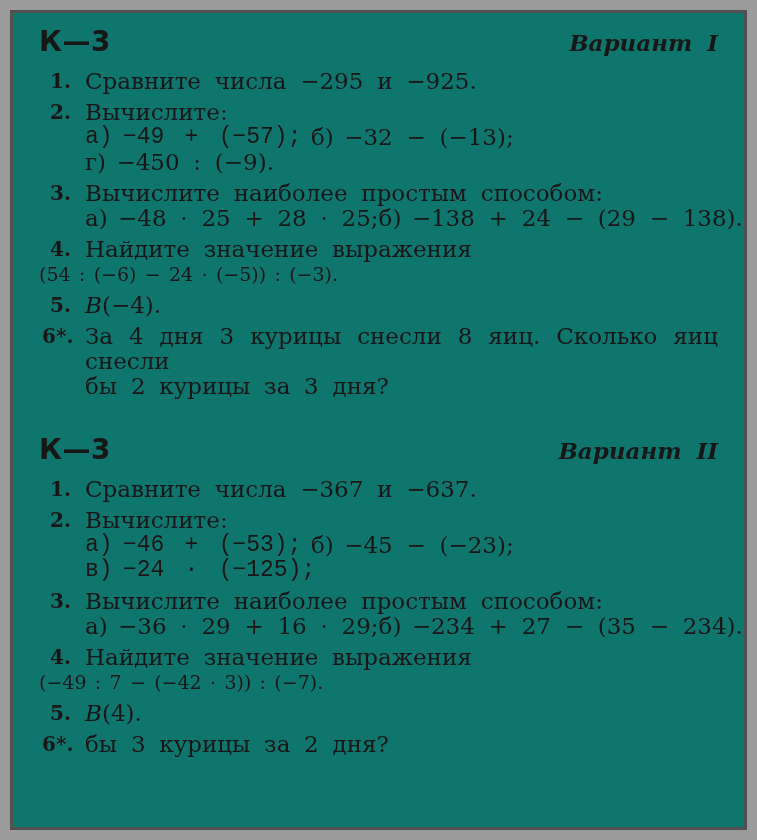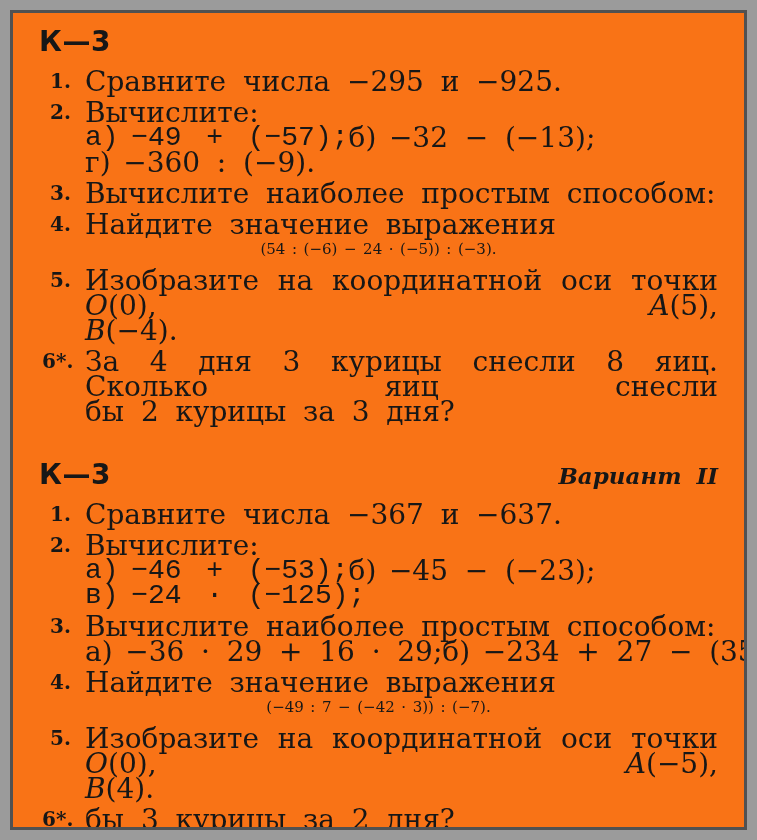--- a/index.html
+++ b/index.html
@@ -7,21 +7,21 @@
   body {
     background: #9b9b9b;
     font-family: "DejaVu Serif", "Liberation Serif", serif;
     color: #171717;
     position: relative;
   }
   .paper {
     position: absolute;
     left: 10px; top: 10px;
     width: 737px; height: 820px;
-    background: #f97316;
+    background: #0f766e;
     border: 3px solid #515151;
     padding: 12px 26px 8px 26px;
     overflow: hidden;
   }
   .sec-header {
     display: flex;
     justify-content: space-between;
     align-items: baseline;
     margin-bottom: 11px;
   }
@@ -43,90 +43,93 @@
     flex: 0 0 46px;
     font-weight: bold;
     font-size: 20px;
     line-height: 25px;
     padding-left: 11px;
     white-space: nowrap;
   }
   .pnum.star { padding-left: 3px; }
   .pbody {
     flex: 1;
-    font-size: 28px;
+    font-size: 23px;
     line-height: 25px;
     word-spacing: 0.28em;
   }
   .prow { display: flex; }
   .cell1-2 { flex: 0 0 226px; font-family: Liberation Mono, monospace; }
   .cell1-3 { flex: 0 0 286px; }
   .cell2 { flex: 1; }
   .expr-label { margin-right: 0.45em; }
   .center-expr {
-    text-align: center;
-    font-size: 15px;
+    font-size: 19px;
     line-height: 25px;
     word-spacing: 0.12em;
     margin-bottom: 6px;
   }
   .jline {
     display: block;
     text-align: justify;
     text-align-last: justify;
   }
   .it { font-style: italic; }
   .nowrap { white-space: nowrap; }
 </style>
 </head>
 <body>
 
 <div class="paper">
 
   <div class="section">
     <div class="sec-header">
       <span class="code">К—3</span>
+      <span class="variant">Вариант I</span>
     </div>
 
     <div class="problem">
       <span class="pnum">1.</span>
       <div class="pbody">Сравните числа −295 и −925.</div>
     </div>
 
     <div class="problem">
       <span class="pnum">2.</span>
       <div class="pbody">
         <div>Вычислите:</div>
         <div class="prow">
           <span class="cell1-2 nowrap"><span class="expr-label">а)</span><span>−49 + (−57);</span></span>
           <span class="cell2 nowrap"><span class="expr-label">б)</span><span>−32 − (−13);</span></span>
         </div>
         <div class="prow">
-          <span class="cell2 nowrap"><span class="expr-label">г)</span><span>−360 : (−9).</span></span>
+          <span class="cell2 nowrap"><span class="expr-label">г)</span><span>−450 : (−9).</span></span>
         </div>
       </div>
     </div>
 
     <div class="problem">
       <span class="pnum">3.</span>
       <div class="pbody">
         <div>Вычислите наиболее простым способом:</div>
+        <div class="prow">
+          <span class="cell1-3 nowrap"><span class="expr-label">а)</span><span>−48 · 25 + 28 · 25;</span></span>
+          <span class="cell2 nowrap"><span class="expr-label">б)</span><span>−138 + 24 − (29 − 138).</span></span>
+        </div>
       </div>
     </div>
 
     <div class="problem" style="margin-bottom:0;">
       <span class="pnum">4.</span>
       <div class="pbody">Найдите значение выражения</div>
     </div>
     <div class="center-expr">(54 : (−6) − 24 · (−5)) : (−3).</div>
 
     <div class="problem">
       <span class="pnum">5.</span>
       <div class="pbody">
-        <span class="jline"><span>Изобразите на координатной оси точки</span> <span class="nowrap"><span class="it">O</span><span>(0),</span></span> <span class="nowrap"><span class="it">A</span><span>(5),</span></span></span>
         <span><span class="it">B</span><span>(−4).</span></span>
       </div>
     </div>
 
     <div class="problem">
       <span class="pnum star">6*.</span>
       <div class="pbody">
         <span class="jline">За 4 дня 3 курицы снесли 8 яиц. Сколько яиц снесли</span>
         <span>бы 2 курицы за 3 дня?</span>
       </div>
@@ -171,21 +174,20 @@
 
     <div class="problem" style="margin-bottom:0;">
       <span class="pnum">4.</span>
       <div class="pbody">Найдите значение выражения</div>
     </div>
     <div class="center-expr">(−49 : 7 − (−42 · 3)) : (−7).</div>
 
     <div class="problem">
       <span class="pnum">5.</span>
       <div class="pbody">
-        <span class="jline"><span>Изобразите на координатной оси точки</span> <span class="nowrap"><span class="it">O</span><span>(0),</span></span> <span class="nowrap"><span class="it">A</span><span>(−5),</span></span></span>
         <span><span class="it">B</span><span>(4).</span></span>
       </div>
     </div>
 
     <div class="problem">
       <span class="pnum star">6*.</span>
       <div class="pbody">
         <span>бы 3 курицы за 2 дня?</span>
       </div>
     </div>

